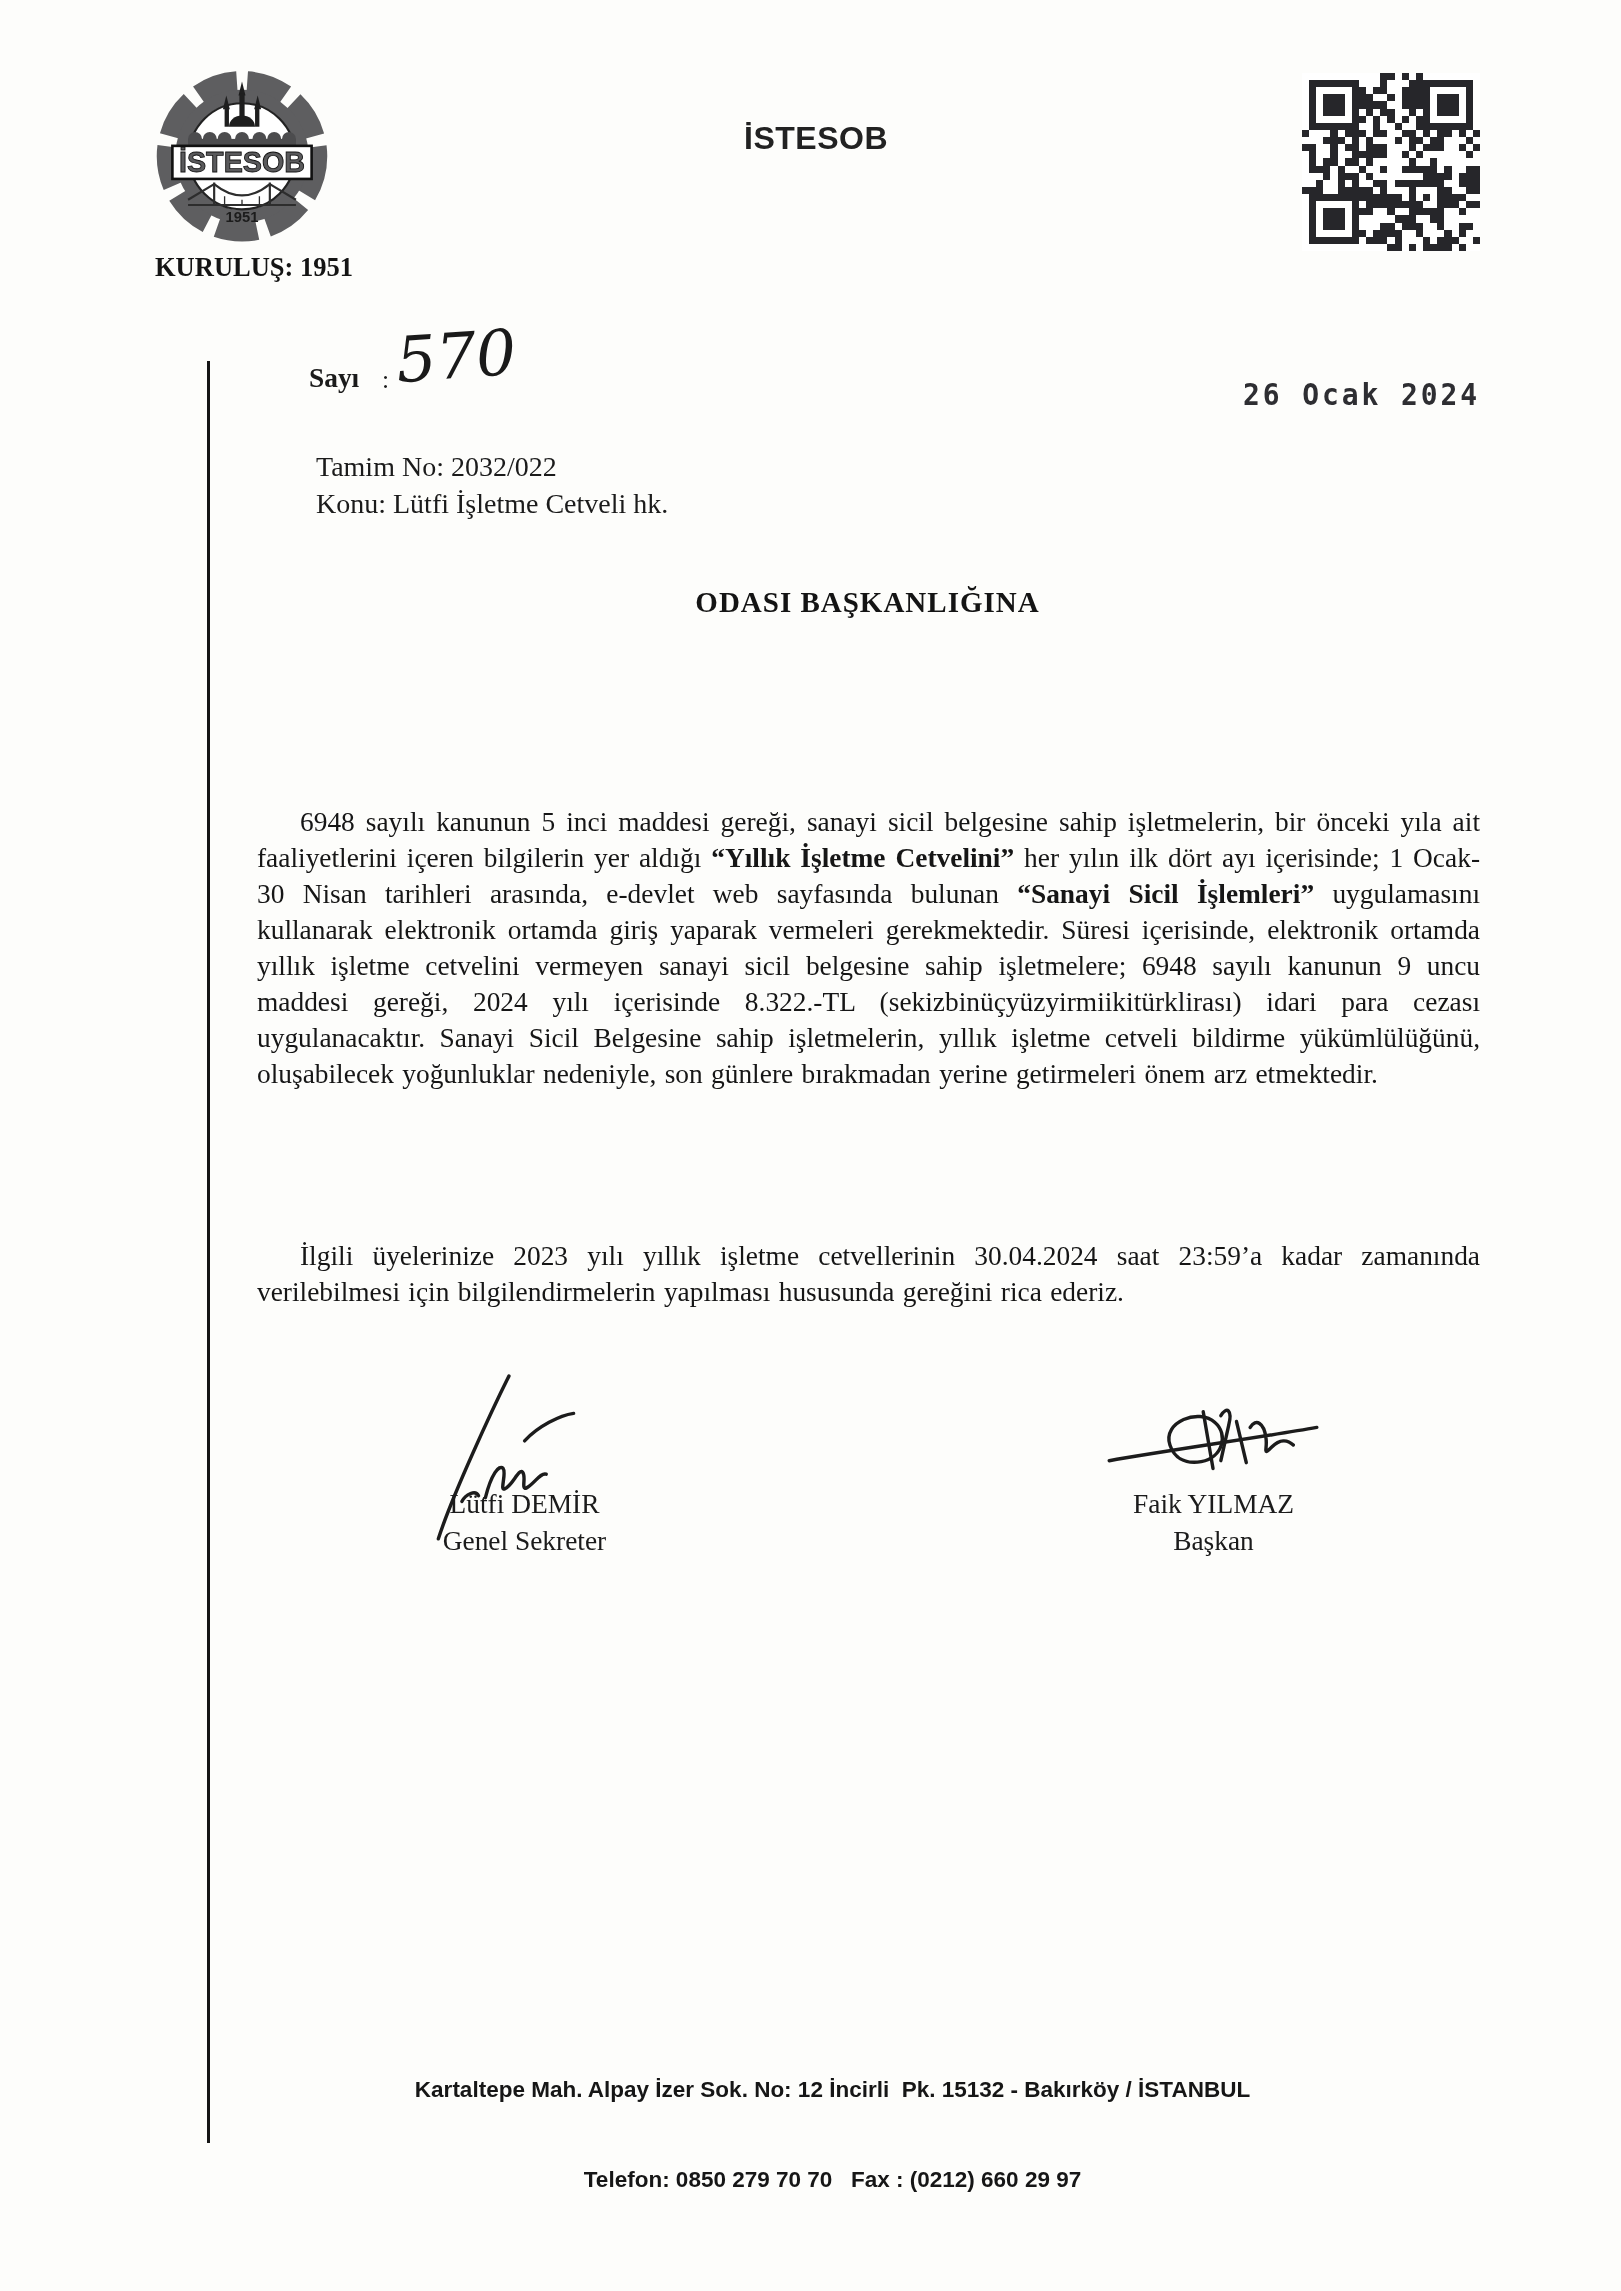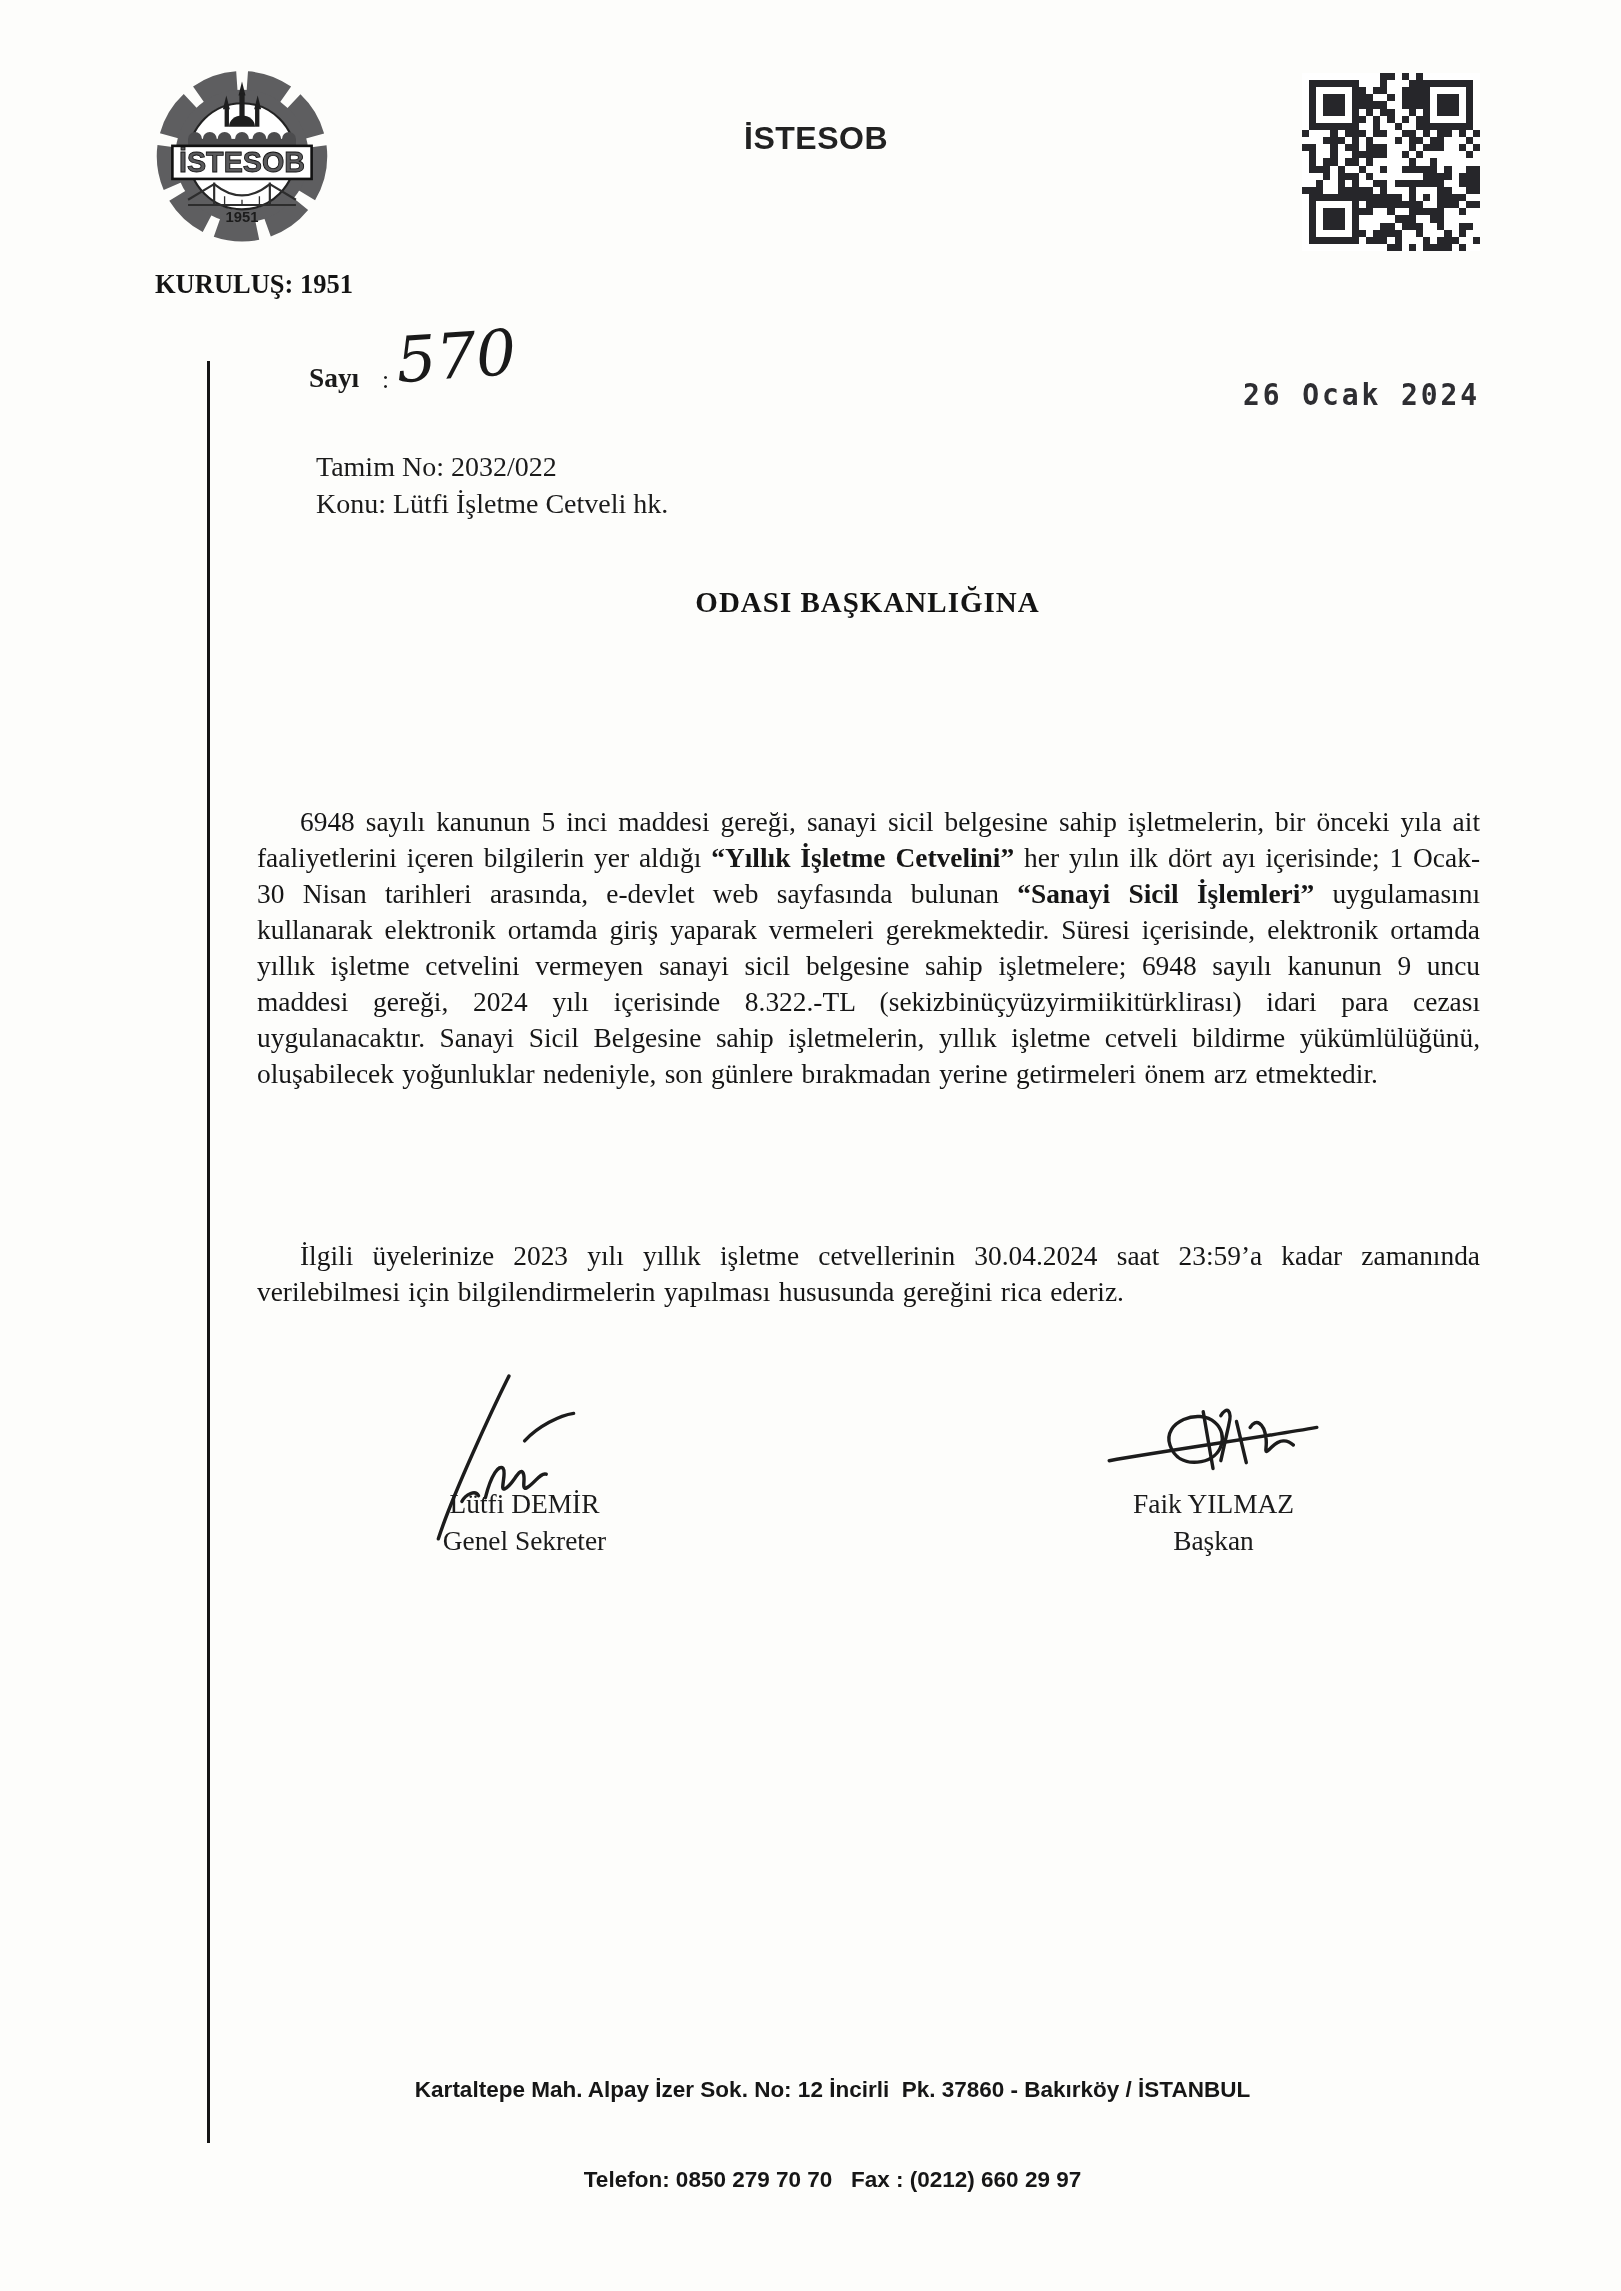--- a/index.html
+++ b/index.html
@@ -14,21 +14,21 @@
   .abs{position:absolute;}
   
   .org-name{
     left:424px;top:116px;width:784px;
     text-align:center;
     font-family:"Liberation Sans",sans-serif;
     font-weight:bold;font-size:32px;line-height:44px;
     color:#222;letter-spacing:0.5px;
   }
   .founded{
-    left:155px;top:269px;
+    left:155px;top:252px;
     font-family:"Liberation Serif",serif;
     font-weight:bold;font-size:26.5px;color:#141414;
   }
   
   .vrule{left:207px;top:361px;width:2.9px;height:1782px;background:#151515;}
   
   .sayi-label{left:309px;top:363px;font-weight:bold;font-size:27.4px;text-align:right;}
   .sayi-colon{left:382px;top:365px;font-size:25.5px;}
   .sayi-value{
     left:396px;top:325px;
@@ -496,18 +496,18 @@
       <path d="M136,22 L146,64"></path>
       <path d="M150,28 C156,18 164,24 166,38 C168,50 162,58 172,48 C180,40 188,40 194,46"></path>
     </g>
   </svg>
   <div class="abs sig-block" style="left:1103px;width:221px;">
     <div class="sig-name">Faik YILMAZ</div>
     <div class="sig-title">Başkan</div>
   </div>
 
   <div class="abs footer">
-    <div>Kartaltepe Mah. Alpay İzer Sok. No: 12 İncirli  Pk. 37860 - Bakırköy / İSTANBUL</div>
+    <div>Kartaltepe Mah. Alpay İzer Sok. No: 12 İncirli  Pk. 15132 - Bakırköy / İSTANBUL</div>
     <div>Telefon: 0850 279 70 70   Fax : (0212) 660 29 97</div>
   </div>
 
 </div>
 
 
 </body></html>

